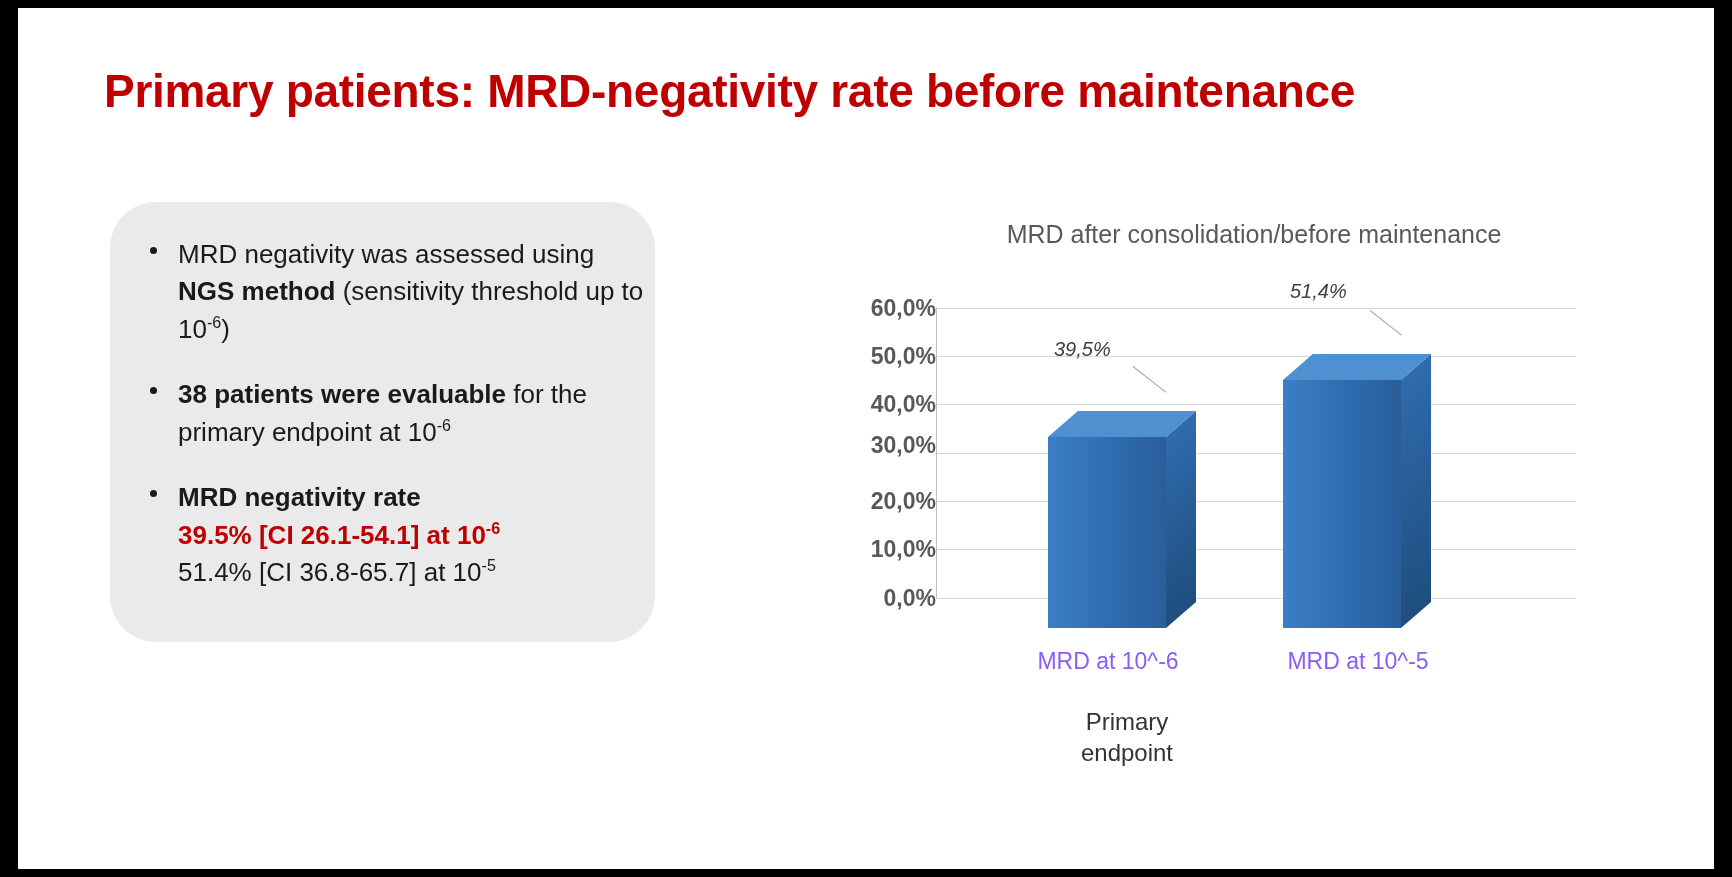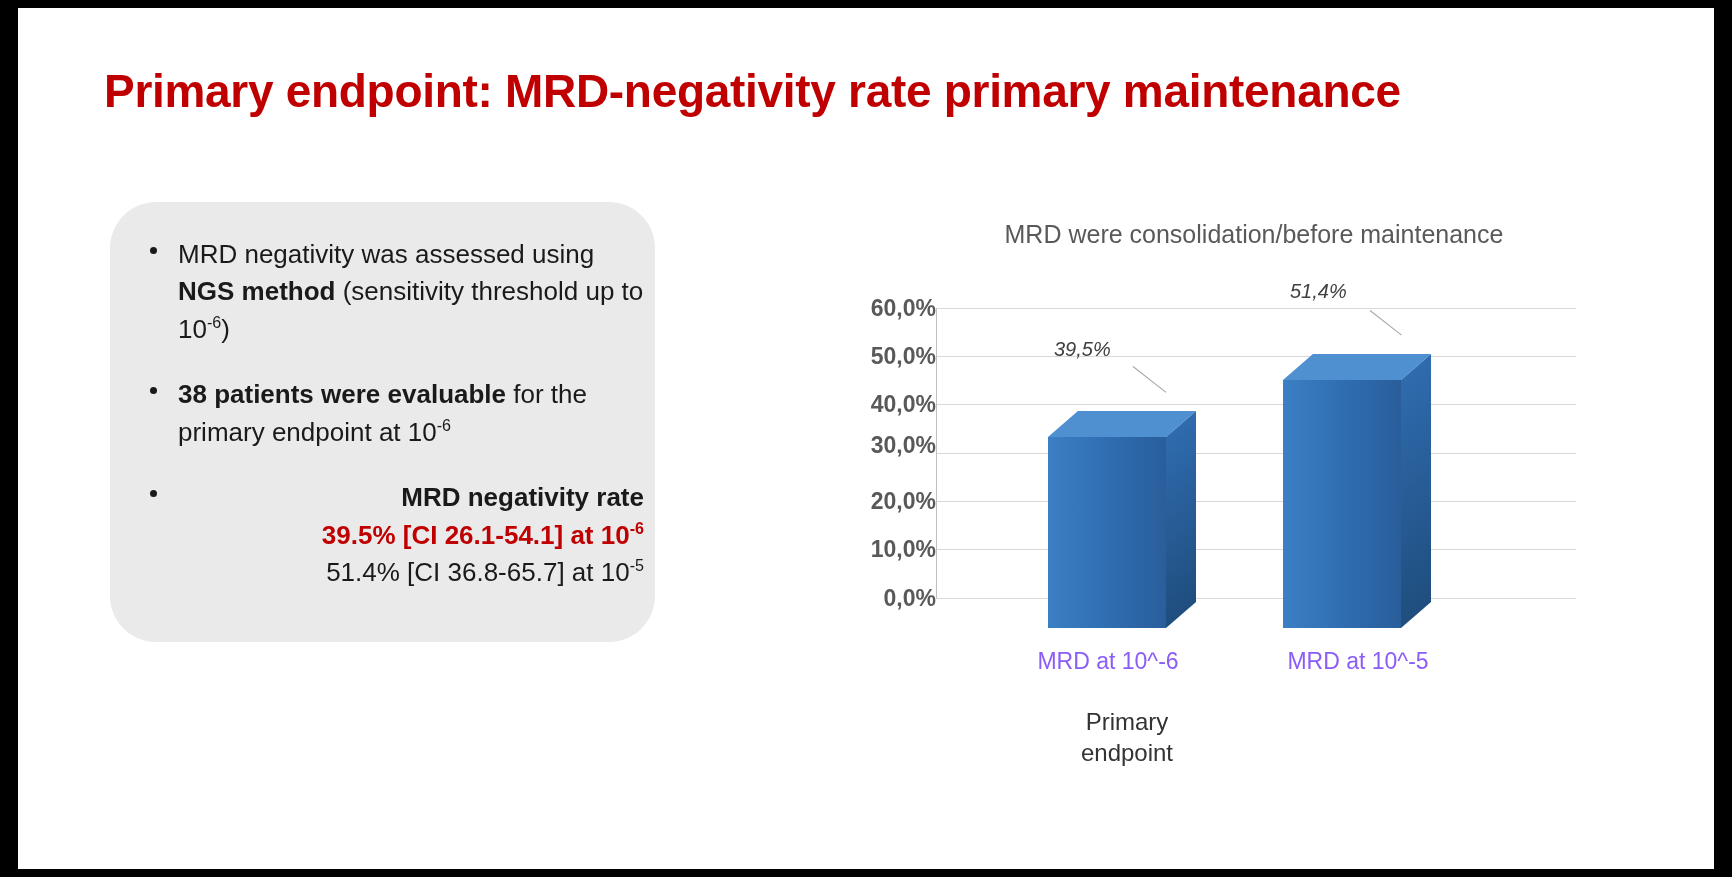--- a/index.html
+++ b/index.html
@@ -50,21 +50,21 @@
     width: 500px;
     font-size: 26px;
     color: #1a1a1a;
     line-height: 1.44;
   }
   .bullet {
     position: relative;
     padding-left: 34px;
     margin-bottom: 28px;
   }
-  .bullet:last-child { margin-bottom: 0; text-align: right; }
+  .bullet:last-child { margin-bottom: 0; }
   .bullet .dot {
     position: absolute;
     left: 6px;
     top: 11px;
     width: 7px;
     height: 7px;
     background: #1a1a1a;
     border-radius: 50%;
   }
   .b { font-weight: bold; }
@@ -177,21 +177,21 @@
     line-height: 1.3;
     transform: translateX(-50%);
     margin-left: 19px;
   }
 </style>
 </head>
 <body>
 
 <div class="slide">
 
-  <div class="title">Primary endpoint: MRD-negativity rate primary maintenance</div>
+  <div class="title">Primary patients: MRD-negativity rate before maintenance</div>
 
   <div class="panel"></div>
   <div class="bullets">
 
     <div class="bullet">
       <span class="dot"></span>
       <span>MRD negativity was assessed using <span class="b">NGS method</span> (sensitivity threshold up to 10<sup>-6</sup>)</span>
     </div>
 
     <div class="bullet">
@@ -200,21 +200,21 @@
     </div>
 
     <div class="bullet">
       <span class="dot"></span>
       <span><span class="b">MRD negativity rate</span><br><span class="red">39.5% [CI 26.1-54.1] at 10<sup>-6</sup></span><br>51.4% [CI 36.8-65.7] at 10<sup>-5</sup></span>
     </div>
 
   </div>
 
   <div class="chart-area">
-    <div class="chart-title">MRD were consolidation/before maintenance</div>
+    <div class="chart-title">MRD after consolidation/before maintenance</div>
 
     <div class="plot">
 
       <div class="grid" style="top:0px;"></div>
       <div class="grid" style="top:48px;"></div>
       <div class="grid" style="top:96px;"></div>
       <div class="grid" style="top:145px;"></div>
       <div class="grid" style="top:193px;"></div>
       <div class="grid" style="top:241px;"></div>
       <div class="grid" style="top:290px;"></div>

